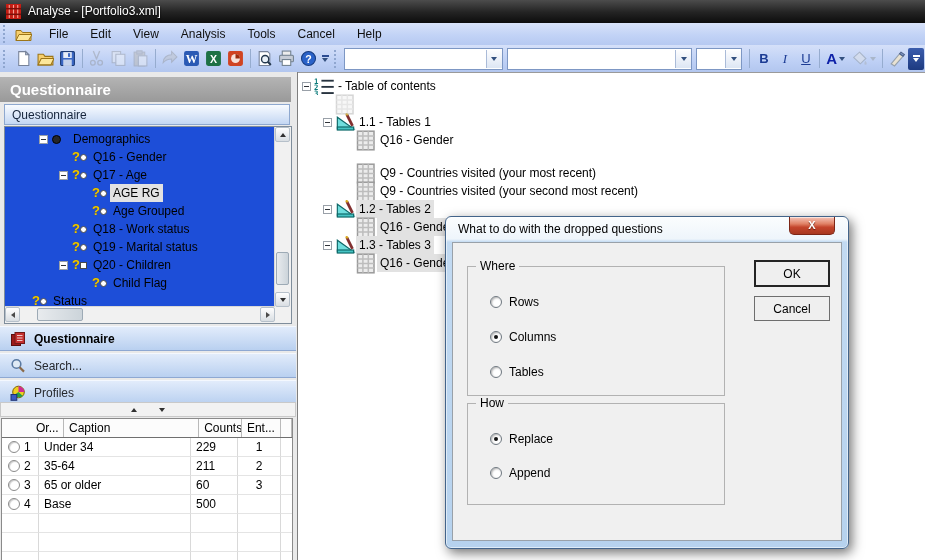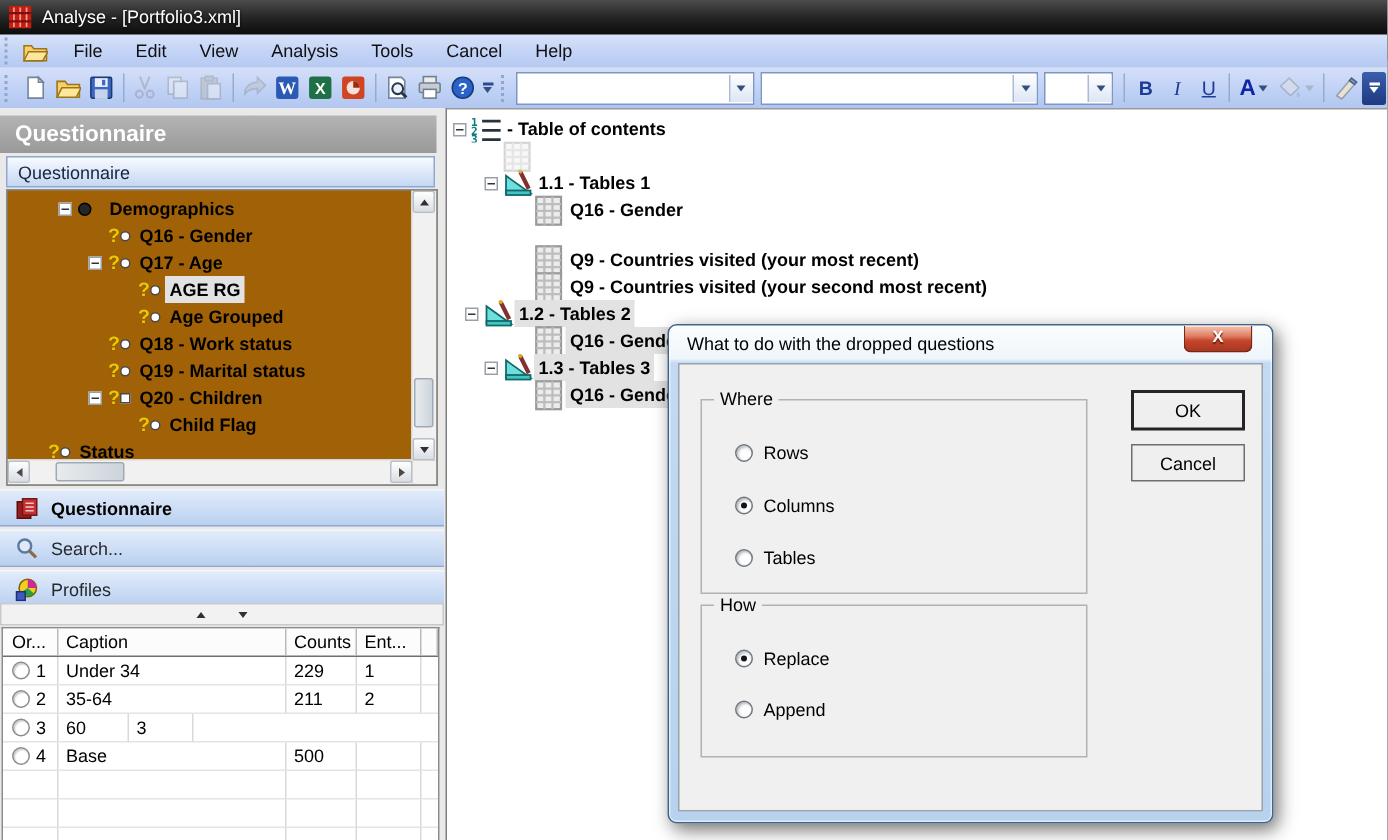--- a/index.html
+++ b/index.html
@@ -49,29 +49,29 @@
   .tri-r{width:0;height:0;border-top:3px solid transparent;border-bottom:3px solid transparent;border-left:4px solid #4a4a4a;}
 
   .icon svg{width:100%;height:100%;display:block;}
 
   
   .left-panel{position:absolute;left:0;top:72px;width:297px;height:488px;background:#e9e9e9;border-right:1px solid #7e7e7e;}
   .lp-header{position:absolute;left:0;top:5px;width:291px;height:25px;line-height:25px;padding-left:10px;box-sizing:border-box;
     background:linear-gradient(180deg,#b4b4b4,#999);color:#fff;font-size:15px;font-weight:bold;}
   .lp-subheader{position:absolute;left:4px;top:32px;width:286px;height:21px;line-height:21px;padding-left:7px;box-sizing:border-box;
     background:linear-gradient(180deg,#f8fbff,#c4d7f3);border:1px solid #8ea8cf;color:#16253c;}
-  .ltree{position:absolute;left:4px;top:54px;width:286px;height:196px;background:#a16207;border:1px solid #7f8d9b;overflow:hidden;}
+  .ltree{position:absolute;left:4px;top:54px;width:286px;height:196px;background:#1d4ed8;border:1px solid #7f8d9b;overflow:hidden;}
   .trow{height:18px;line-height:18px;white-space:nowrap;display:flex;align-items:center;}
   .slot{display:inline-flex;width:13px;justify-content:flex-start;align-items:center;flex:none;}
   .mslot{display:inline-flex;width:12px;justify-content:flex-start;align-items:center;flex:none;}
   .expand{width:9px;height:9px;box-sizing:border-box;border:1px solid #99a0a8;background:#fff;position:relative;flex:none;}
   .expand::after{content:'';position:absolute;left:1px;right:1px;top:3px;height:1px;background:#30343a;}
   .ticon{width:18px;height:15px;display:inline-flex;align-items:center;justify-content:flex-start;flex:none;}
   .micon{width:21px;height:16px;display:inline-flex;align-items:center;justify-content:flex-start;flex:none;}
-  .tlabel{padding:0 3px;font-weight:bold;}
+  .tlabel{padding:0 3px;}
   .tlabel.sel{background:#e2e2e2;}
   .qm{color:#eec700;font-weight:bold;font-size:13px;text-shadow:0 0 1px #6e5800;}
   .qs{display:inline-block;width:5px;height:5px;border:1px solid #4a4a4a;border-radius:50%;background:#fff;vertical-align:-2px;}
   .qs.sq{border-radius:0;}
   .cat{display:inline-block;width:7px;height:7px;border-radius:50%;background:#262626;border:1px solid #000;}
   .ab{color:#0a1668;font-size:13px;font-weight:bold;font-family:"Liberation Serif",serif;}
 
   
   .vsb{position:absolute;right:0;top:0;width:16px;bottom:16px;background:#f1f1f1;border-left:1px solid #d8d8d8;}
   .hsb{position:absolute;left:0;bottom:0;right:16px;height:16px;background:#f1f1f1;border-top:1px solid #d8d8d8;}
@@ -87,28 +87,28 @@
   .nav-btn .icon{width:16px;height:16px;margin:0 8px 0 10px;}
   .nav-btn .nlabel{color:#26292e;}
   .nav-btn.active .nlabel{font-weight:bold;color:#000;}
 
   .splitter{position:absolute;left:0;top:330px;width:296px;height:15px;background:#f2f2f2;border:1px solid #c9c9c9;box-sizing:border-box;
     display:flex;align-items:center;justify-content:center;gap:22px;}
 
   
   .ptable{position:absolute;left:1px;top:346px;width:292px;bottom:0;background:#fff;border:1px solid #8a8a8a;border-bottom:none;box-sizing:border-box;overflow:hidden;}
   .prow{display:flex;height:19px;line-height:19px;}
-  .prow.head{height:18px;line-height:18px;border-bottom:1px solid #6f6f6f;background:#fcfcfc;}
+  .prow.head{height:18px;line-height:18px;border-bottom:1px solid #6f6f6f;background:#fcfcfc;padding-left:28px;}
   .pcell{box-sizing:border-box;padding:0 5px;border-right:1px solid #d9d9d9;overflow:hidden;white-space:nowrap;}
   .prow.head .pcell{border-right:1px solid #b9b9b9;}
   .prow.body .pcell{border-bottom:1px solid #e4e4e4;}
   .c-or{width:37px;display:flex;align-items:center;gap:4px;padding-left:6px;}
   .c-cap{width:152px;}
   .c-cnt{width:47px;}
-  .c-ent{width:43px;}
+  .c-ent{width:43px;text-align:center;}
   .c-fill{flex:1;border-right:none;}
   .tradio{width:10px;height:10px;border-radius:50%;border:1px solid #8b8b8b;background:#fff;box-shadow:inset 1px 1px 1px rgba(0,0,0,.2);flex:none;}
 
   
   .ctree{position:absolute;left:298px;top:72px;right:0;bottom:0;background:#fff;border-top:1px solid #9a9a9a;padding-top:4px;box-sizing:border-box;}
 
   
   .dialog{position:absolute;left:445px;top:216px;width:402px;height:331px;border-radius:6px;
     background:linear-gradient(180deg,#fbfdfe 0px,#eef5fb 22px,#c2daf2 25px,#b6d2ee 100%);
     border:1px solid #43648a;box-shadow:3px 4px 12px rgba(0,0,0,.55), inset 0 0 0 1px rgba(255,255,255,.55);}
@@ -522,20 +522,21 @@
           <span class="pcell c-cap">35-64</span>
           <span class="pcell c-cnt">211</span>
           <span class="pcell c-ent">2</span>
           <span class="pcell c-fill"></span>
         </div>
         <div class="prow body">
           <span class="pcell c-or">
             <span class="tradio"></span>
             <span>3</span>
           </span>
+          <span class="pcell c-cap">65 or older</span>
           <span class="pcell c-cnt">60</span>
           <span class="pcell c-ent">3</span>
           <span class="pcell c-fill"></span>
         </div>
         <div class="prow body">
           <span class="pcell c-or">
             <span class="tradio"></span>
             <span>4</span>
           </span>
           <span class="pcell c-cap">Base</span>
@@ -658,21 +659,21 @@
               <line x1="4.6" y1="0.8" x2="4.6" y2="13.2"></line>
               <line x1="8.2" y1="0.8" x2="8.2" y2="13.2"></line>
               <line x1="1" y1="4" x2="12" y2="4"></line>
               <line x1="1" y1="7" x2="12" y2="7"></line>
               <line x1="1" y1="10" x2="12" y2="10"></line>
             </g>
           </svg>
         </span>
         <span class="tlabel">Q9 - Countries visited (your second most recent)</span>
       </div>
-      <div class="trow" style="padding-left: 12px;">
+      <div class="trow" style="padding-left: 25px;">
         <span class="mslot">
           <span class="expand"></span>
         </span>
         <span class="micon">
           <svg viewBox="0 0 18 16">
             <polygon points="2,13.6 16,13.6 2,3.6" fill="#6fdede" stroke="#0e6868"></polygon>
             <rect x="2" y="12" width="14" height="2.6" fill="#46c4c4" stroke="#0e6868"></rect>
             <line x1="10.2" y1="1.4" x2="15" y2="11" stroke="#823030" stroke-width="2.4"></line>
             <line x1="9.3" y1="0.4" x2="11" y2="1.8" stroke="#d8a820" stroke-width="2"></line>
           </svg>

